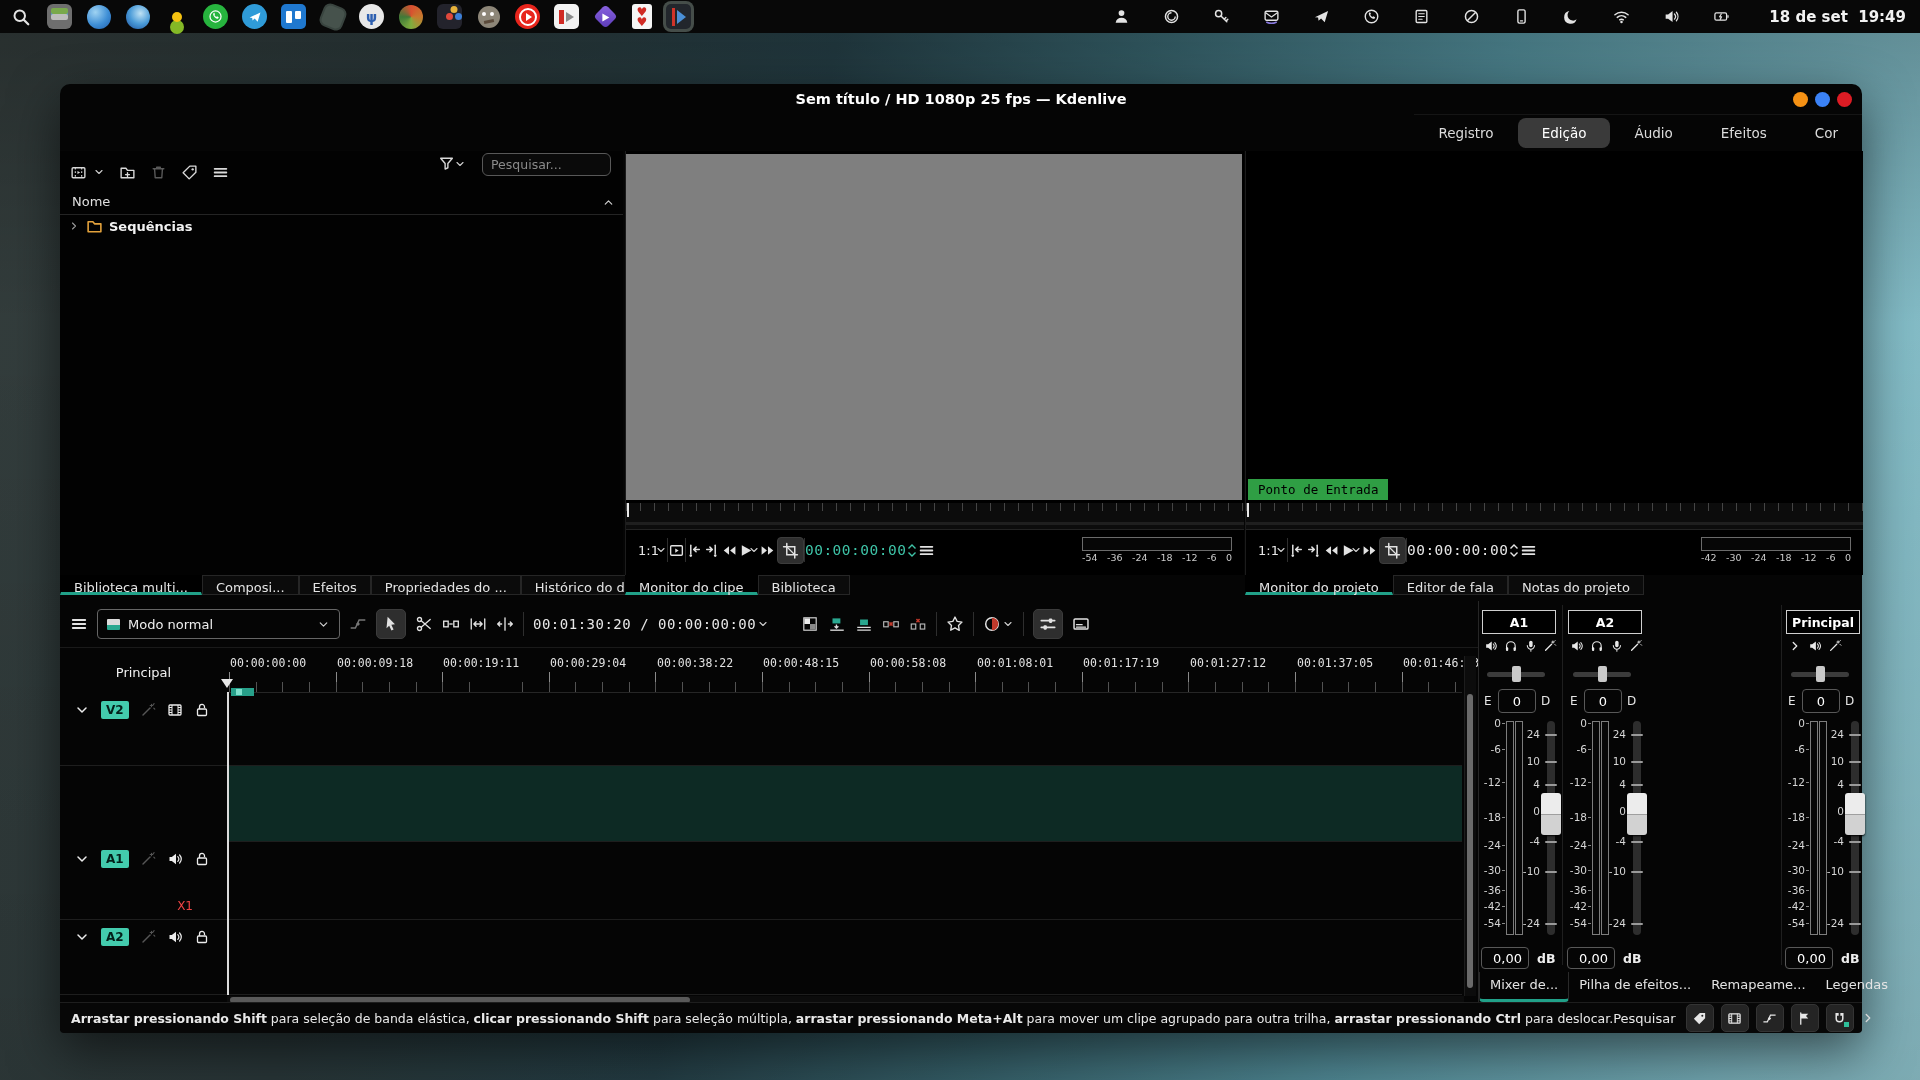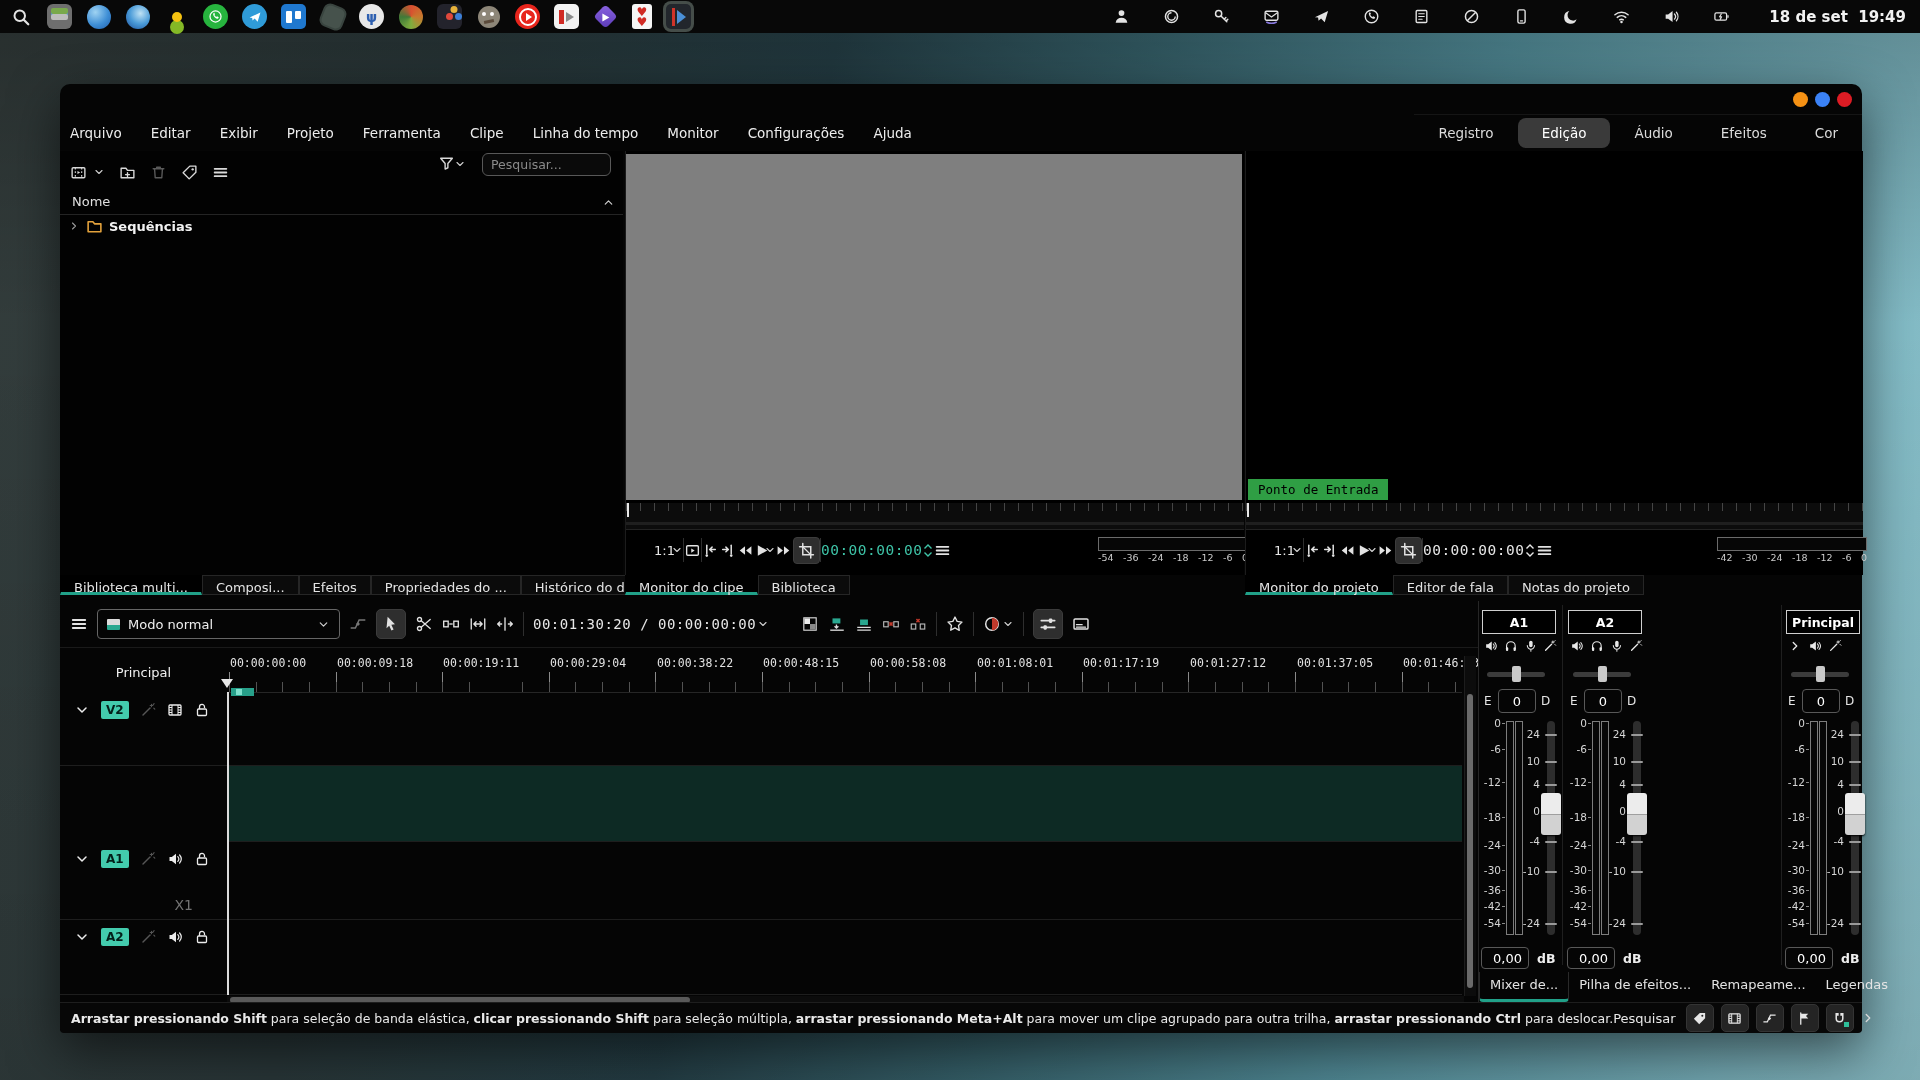--- a/index.html
+++ b/index.html
@@ -57,21 +57,21 @@
   
   .monitor{position:absolute;top:0;height:424px;background:#000;border-left:1px solid #1c1c1c;}
   #clipmon{left:565px;width:618px;}
   #projmon{left:1185px;width:617px;}
   #clip-video{position:absolute;left:0;top:3px;width:616px;height:346px;background:#7f7f7f;}
   .seek{position:absolute;left:0;top:352px;width:100%;height:26px;background:#0c0c0c;border-bottom:1px solid #232323;}
   .seek .ticks{position:absolute;left:0;top:0;width:100%;height:8px;
     background:repeating-linear-gradient(to right,#454545 0 1px,transparent 1px 14px);}
   .seek .groove{position:absolute;left:0;bottom:4px;width:100%;height:3px;background:#1f1f1f;}
   .seek .ph{position:absolute;left:1px;top:0;width:2px;height:14px;background:#e8e8e8;}
-  .mon-ctrl{position:absolute;left:16px;top:380px;width:100%;height:38px;display:flex;align-items:center;padding:0 12px;box-sizing:border-box;font-size:13px;color:#e6e6e6;}
+  .mon-ctrl{position:absolute;left:0;top:380px;width:100%;height:38px;display:flex;align-items:center;padding:0 12px;box-sizing:border-box;font-size:13px;color:#e6e6e6;}
   .mi{width:17px;height:17px;color:#e2e2e2;flex:0 0 auto;}
   .sep{width:1px;height:24px;background:#2e2e2e;flex:0 0 auto;}
   .btn-active{background:#2e2e2e;border:1px solid #3c3c3c;border-radius:4px;padding:4px;display:flex;}
   .tc{font-family:"DejaVu Sans Mono",monospace;font-size:14.5px;letter-spacing:.5px;}
   .tc.teal{color:#3ec3a7;}
   .spin{display:flex;flex-direction:column;gap:1px;}
   .spin svg{width:12px;height:7px;}
   .spin.teal{color:#3ec3a7;}
   .meterbox{margin-left:auto;width:150px;flex:0 0 auto;}
   .meterbox .bar{height:12px;border:1px solid #6b6b6b;background:#060606;}
@@ -95,21 +95,21 @@
   .toolbtn.on{background:#2e2e2e;border:1px solid #3c3c3c;}
   
   #tl{position:absolute;left:0;top:564px;width:1418px;height:357px;overflow:hidden;}
   #tl-head{position:absolute;left:0;top:0;width:167px;height:100%;}
   #tl-tab{position:absolute;left:0;top:8px;width:167px;height:32px;display:flex;align-items:center;justify-content:center;font-size:13px;color:#f0f0f0;}
   .trow{position:absolute;left:0;width:167px;box-sizing:border-box;border-bottom:1px solid #1e1e1e;}
   .trow .inner{display:flex;align-items:center;gap:11px;padding:8px 0 0 14px;}
   .badge{background:#43cbad;color:#03201a;font-size:12px;font-weight:bold;padding:2px 5px;border-radius:2px;}
   .hic{width:16px;height:16px;color:#ececec;}
   .hic.dim{color:#565656;}
-  .mirror{position:absolute;right:34px;bottom:6px;font-size:14px;color:#737373;}
+  .mirror{position:absolute;right:34px;bottom:6px;font-size:12px;color:#ef4444;}
   .lane{position:absolute;left:167px;width:1235px;box-sizing:border-box;border-bottom:1px solid #1e1e1e;}
   .selrow{background:#0d2a24;}
   #ruler{position:absolute;left:167px;top:8px;width:1235px;height:36px;border-bottom:1px solid #262626;}
   .rlab{position:absolute;top:0;font-family:"DejaVu Sans Mono",monospace;font-size:11.5px;color:#e2e2e2;white-space:nowrap;}
   #rmaj{position:absolute;left:0;top:16px;width:100%;height:20px;
     background:repeating-linear-gradient(to right,transparent 0 2px,#8a8a8a 2px 3px,transparent 3px 106.6px);}
   #rmin{position:absolute;left:0;top:26px;width:100%;height:10px;
     background:repeating-linear-gradient(to right,transparent 0 2px,#525252 2px 3px,transparent 3px 26.65px);}
   #zonebar{position:absolute;left:171px;top:40px;width:23px;height:8px;background:#27a08a;}
   #zonebar i{position:absolute;left:5px;top:1px;width:6px;height:6px;background:#7fe0cd;}
@@ -479,40 +479,29 @@
     <svg class="ticon">
         <use href="#i-batt"></use>
       </svg>
     <span id="clock">18 de set  19:49</span>
   </div>
 </div>
 
 <div id="win">
 
   <div id="titlebar">
+    <div id="wtitle">Sem título / HD 1080p 25 fps — Kdenlive</div>
     <div id="winbtns">
       <div class="wbtn" style="background:#f59114"></div>
       <div class="wbtn" style="background:#3b82f6"></div>
       <div class="wbtn" style="background:#dd1c24"></div>
     </div>
   </div>
 
   <div id="menubar">
-    <div id="menus">
-      <span class="menu-item">Arquivo</span>
-      <span class="menu-item">Editar</span>
-      <span class="menu-item">Exibir</span>
-      <span class="menu-item">Projeto</span>
-      <span class="menu-item">Ferramenta</span>
-      <span class="menu-item">Clipe</span>
-      <span class="menu-item">Linha do tempo</span>
-      <span class="menu-item">Monitor</span>
-      <span class="menu-item">Configurações</span>
-      <span class="menu-item">Ajuda</span>
-    </div>
     <div id="wstabs">
       <span class="wstab">Registro</span>
       <span class="wstab sel">Edição</span>
       <span class="wstab">Áudio</span>
       <span class="wstab">Efeitos</span>
       <span class="wstab">Cor</span>
     </div>
   </div>
 
   <div id="panels">

